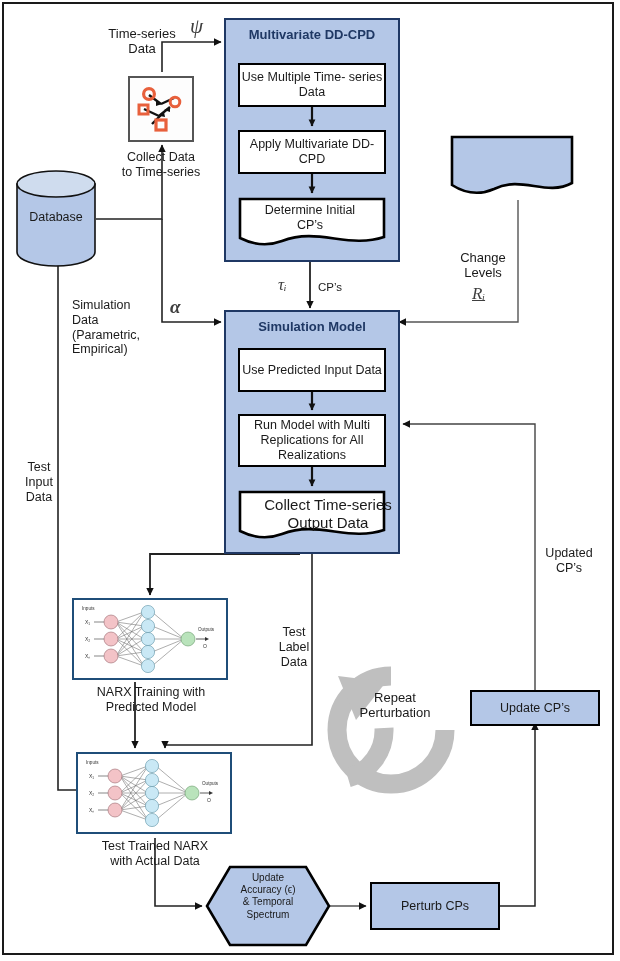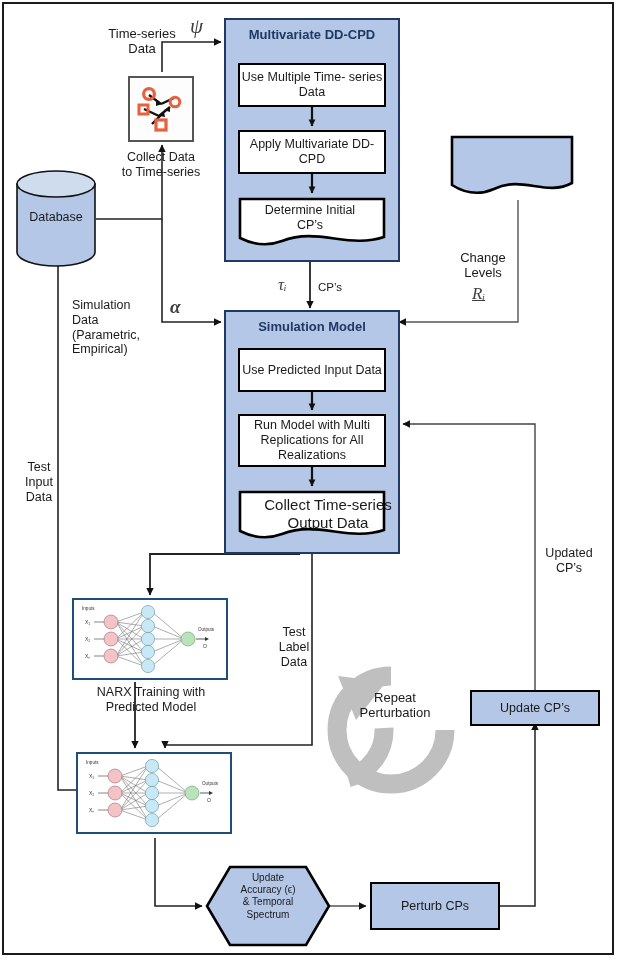--- a/index.html
+++ b/index.html
@@ -212,20 +212,22 @@
       <path d="M122,39 L133,39" stroke="#333" stroke-width="0.8"></path>
       <path d="M131,37 l4,2 l-4,2 z" fill="#333"></path>
       <text x="8" y="10" font-family="Liberation Sans, sans-serif" font-size="4.6" fill="#333">Inputs</text>
       <text x="124" y="31" font-family="Liberation Sans, sans-serif" font-size="4.6" fill="#333">Outputs</text>
       <text x="129" y="48" font-family="Liberation Sans, sans-serif" font-size="5" fill="#333">O</text>
       <text x="11" y="24" font-family="Liberation Sans, sans-serif" font-size="5" fill="#333">X₁</text>
       <text x="11" y="41" font-family="Liberation Sans, sans-serif" font-size="5" fill="#333">X₂</text>
       <text x="11" y="58" font-family="Liberation Sans, sans-serif" font-size="5" fill="#333">Xₙ</text>
     </svg>
   </div>
+  <div class="lbl" style="left:84px;top:839px;width:142px;font-size:12.5px;text-align:center;">Test Trained NARX
+with Actual Data</div>
 
   <div style="position:absolute;left:318px;top:660px;width:152px;height:140px;">
     <svg width="152" height="140" viewBox="0 0 152 140">
       <path d="M73,16 A54,54 0 1 0 127,70 A54,54 0 0 1 73,124" fill="none" stroke="#bfbfbf" stroke-width="19" stroke-linecap="butt"></path>
       <path d="M66,68 A50,50 0 0 1 30,118" fill="none" stroke="#bfbfbf" stroke-width="19"></path>
       <path d="M22,8 L70,14 L40,52 Z" fill="#bfbfbf" transform="translate(-2,8)"></path>
     </svg>
   </div>
   <div class="lbl" style="left:340px;top:690px;width:110px;font-size:13px;text-align:center;color:#1a1a1a;">Repeat
 Perturbation</div>

